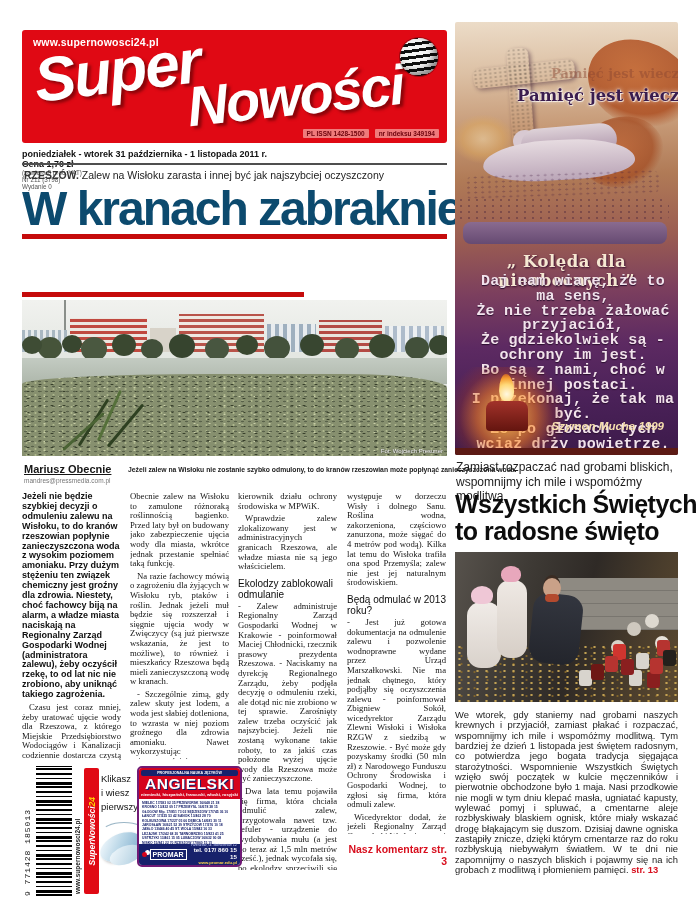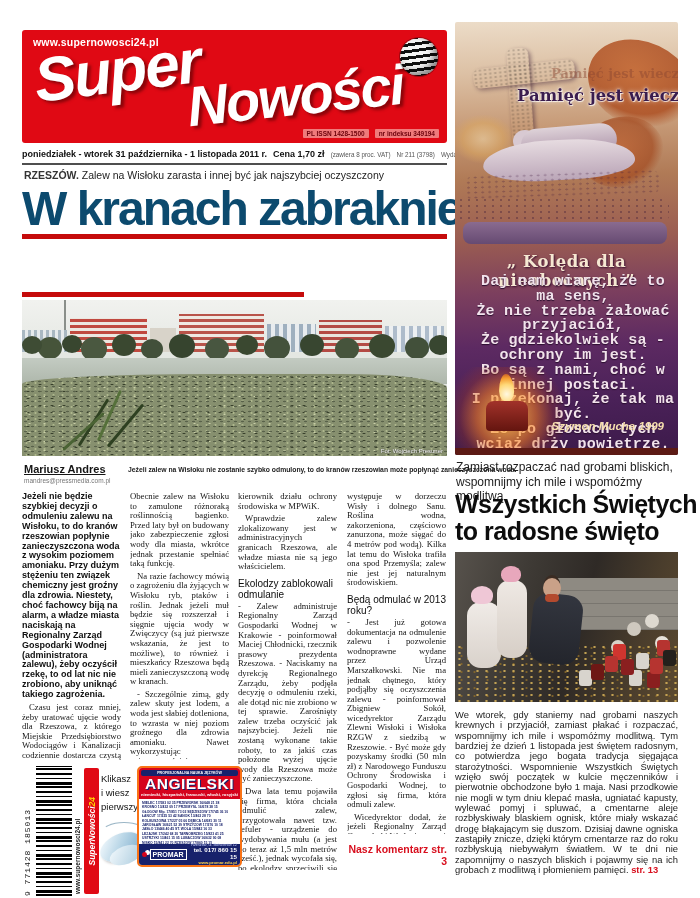--- a/index.html
+++ b/index.html
@@ -16,21 +16,21 @@
   .logo-nowosci{left:165px;top:38px;font-style:italic;font-weight:900;font-size:56px;line-height:1;
               color:#fff;transform:rotate(-6deg);letter-spacing:-2px;
               text-shadow:3px 3px 3px rgba(70,0,0,.55);}
   .globe{right:9px;top:8px;width:38px;height:38px;border-radius:50%;
          background:repeating-linear-gradient(172deg,#101010 0 3px,#f4f4f4 3px 6.5px);
          box-shadow:inset -4px -4px 7px rgba(0,0,0,.45),0 0 0 1px rgba(0,0,0,.3);}
   .m-issn{right:8px;bottom:5px;display:flex;gap:6px;}
   .m-issn span{font-weight:bold;font-size:6.5px;color:#6b000a;background:#ef7b7b;padding:1px 4px;border-radius:1px;}
 
   
-  .dateline{left:22px;top:149px;width:425px;display:flex;align-items:center;gap:6px;white-space:nowrap;}
+  .dateline{left:22px;top:149px;width:425px;display:flex;align-items:flex-start;white-space:nowrap;flex-direction:column;}
   .dl-dates,.dl-price{font-weight:bold;font-size:9px;color:#111;}
   .dl-small{font-size:6.3px;color:#555;}
   .rule{left:22px;top:163px;width:425px;height:2px;background:#4f4f4f;}
 
   
   .kicker{left:24px;top:169px;font-size:10.5px;color:#222;}
   .kicker b{color:#333;}
   .hl{left:22px;font-weight:800;font-size:48px;line-height:1;letter-spacing:-2px;color:#0c4a6e;white-space:nowrap;}
   .hl1{top:185px;}
   .hl2{top:243px;}
@@ -100,21 +100,21 @@
   .p-slogan{left:101px;top:772px;width:36px;text-align:left;font-weight:normal;font-size:9.5px;line-height:14px;color:#111;}
   .mouse-wrap{left:99px;top:822px;width:46px;height:50px;}
   .cable{position:absolute;left:2px;top:0;width:44px;height:20px;border:1.4px solid #9bb6c6;
          border-color:#9bb6c6 transparent transparent transparent;border-radius:50%;}
   .mouse{position:absolute;left:0;top:12px;width:44px;height:26px;border-radius:50%;
          background:linear-gradient(135deg,#eef6fb 10%,#bcd8e8 45%,#8fb9d4 80%);transform:rotate(-24deg);
          box-shadow:1px 2px 3px rgba(0,0,0,.25);}
   .mouse2{position:absolute;left:10px;top:24px;width:34px;height:18px;border-radius:50%;
          background:linear-gradient(135deg,#f4fafd,#a9cadd);transform:rotate(-20deg);}
 
-  .ad{left:137px;top:766px;width:101px;height:97px;border:2px solid #f97316;border-radius:5px;background:#fff;overflow:hidden;}
+  .ad{left:137px;top:766px;width:101px;height:97px;border:2px solid #701a75;border-radius:5px;background:#fff;overflow:hidden;}
   .ad-head{background:#d5031c;padding:2px 2px 0 2px;}
   .ad-ph{font-weight:bold;font-size:3.6px;color:#fff;background:#17216b;text-align:center;border-radius:2px;padding:1px 0;}
   .ad-title{background:#d5031c;font-weight:900;font-size:15.5px;line-height:15px;text-align:center;color:#fff;
             letter-spacing:.5px;text-shadow:1px 1px 0 #17216b;}
   .ad-sub{background:#d5031c;font-weight:bold;font-size:4.2px;color:#fff;text-align:center;padding:1px 0 2px 0;}
   .ad-table{padding:2px 3px 1px 3px;}
   .ad-row{font-weight:bold;font-size:3.4px;line-height:4.4px;color:#17216b;white-space:nowrap;overflow:hidden;}
   .ad-foot{background:#17216b;position:absolute;left:0;right:0;bottom:0;height:21px;display:flex;gap:3px;
            align-items:center;padding:0 3px;}
   .promar{font-weight:bold;font-size:7px;color:#fff;border:1px solid #fff;padding:0 2px;line-height:9px;}
@@ -251,30 +251,30 @@
     <div class="abs trees"></div>
     <div class="abs water"></div>
     <div class="abs veg"></div>
     <div class="abs stalk s1"></div>
     <div class="abs stalk s2"></div>
     <div class="abs stalk s3"></div>
     <div class="abs stalk s4"></div>
     <div class="abs credit">Fot. Wojciech Presuner</div>
   </div>
 
-  <div class="abs byline">Mariusz Andres</div>
+  <div class="abs byline">Mariusz Obecnie</div>
   <div class="abs byline-email">mandres@pressmedia.com.pl</div>
   <div class="abs caption">Jeżeli zalew na Wisłoku nie zostanie szybko odmulony, to do kranów rzeszowian może popłynąć zanieczyszczona woda.</div>
 
   <div class="abs col c1">
     <div class="lead-bold">Jeżeli nie będzie szybkiej decyzji o odmuleniu zalewu na Wisłoku, to do kranów rzeszowian popłynie zanieczyszczona woda z wysokim poziomem amoniaku. Przy dużym stężeniu ten związek chemiczny jest groźny dla zdrowia. Niestety, choć fachowcy biją na alarm, a władze miasta naciskają na Regionalny Zarząd Gospodarki Wodnej (administratora zalewu), żeby oczyścił rzekę, to od lat nic nie zrobiono, aby uniknąć takiego zagrożenia.</div>
     <p class="serifp ind">Czasu jest coraz mniej, żeby uratować ujęcie wody dla Rzeszowa, z którego Miejskie Przedsiębiorstwo Wodociągów i Kanalizacji codziennie dostarcza czystą wodę.</p>
   </div>
   <div class="abs col c2">
-    <p class="serifp" style="margin-top:0">Obecnie zalew na Wisłoku to zamulone różnoraką roślinnością bagienko. Przed laty był on budowany jako zabezpieczenie zgłosi wody dla miasta, wkrótce jednak przestanie spełniać taką funkcję.</p>
+    <p class="serifp" style="margin-top:0">Obecnie zalew na Wisłoku to zamulone różnoraką roślinnością bagienko. Przed laty był on budowany jako zabezpieczenie ujęcia wody dla miasta, wkrótce jednak przestanie spełniać taką funkcję.</p>
     <p class="serifp ind">Na razie fachowcy mówią o zagrożeniu dla żyjących w Wisłoku ryb, ptaków i roślin. Jednak jeżeli muł będzie się rozszerzał i sięgnie ujęcia wody w Zwięczycy (są już pierwsze wskazania, że jest to możliwe), to również i mieszkańcy Rzeszowa będą mieli zanieczyszczoną wodę w kranach.</p>
     <p class="serifp ind">- Szczególnie zimą, gdy zalew skuty jest lodem, a woda jest słabiej dotleniona, to wzrasta w niej poziom groźnego dla zdrowia amoniaku. Nawet wykorzystując najnowocześniejsze technologie, oczyszczenie wody w takich warunkach nie jest łatwe - przekonuje Bogumiła Piela,</p>
   </div>
   <div class="abs col c3">
     <p class="serifp" style="margin-top:0">kierownik działu ochrony środowiska w MPWiK.</p>
     <p class="serifp ind">Wprawdzie zalew zlokalizowany jest w administracyjnych granicach Rzeszowa, ale władze miasta nie są jego właścicielem.</p>
     <div class="subhead">Ekolodzy zablokowali odmulanie</div>
     <p class="serifp" style="margin-top:0">- Zalew administruje Regionalny Zarząd Gospodarki Wodnej w Krakowie - poinformował Maciej Chłodnicki, rzecznik prasowy prezydenta Rzeszowa. - Naciskamy na dyrekcję Regionalnego Zarządu, żeby podjęła decyzję o odmuleniu rzeki, ale dotąd nic nie zrobiono w tej sprawie. Zarośnięty zalew trzeba oczyścić jak najszybciej. Jeżeli nie zostaną wykonane takie roboty, to za jakiś czas położone wyżej ujęcie wody dla Rzeszowa może być zanieczyszczone.</p>
     <p class="serifp ind">Dwa lata temu pojawiła się firma, która chciała odmulić zalew, przygotowała nawet tzw. refuler - urządzenie do wydobywania mułu (a jest go teraz aż 1,5 mln metrów sześć.), jednak wycofała się, bo ekolodzy sprzeciwili się oczyszczaniu koryta rzeki, w której jest... kotewka - chroniona prawem roślina. (Kotewka to orzech wodny, roślina pod ochroną. W Polsce</p>
   </div>

